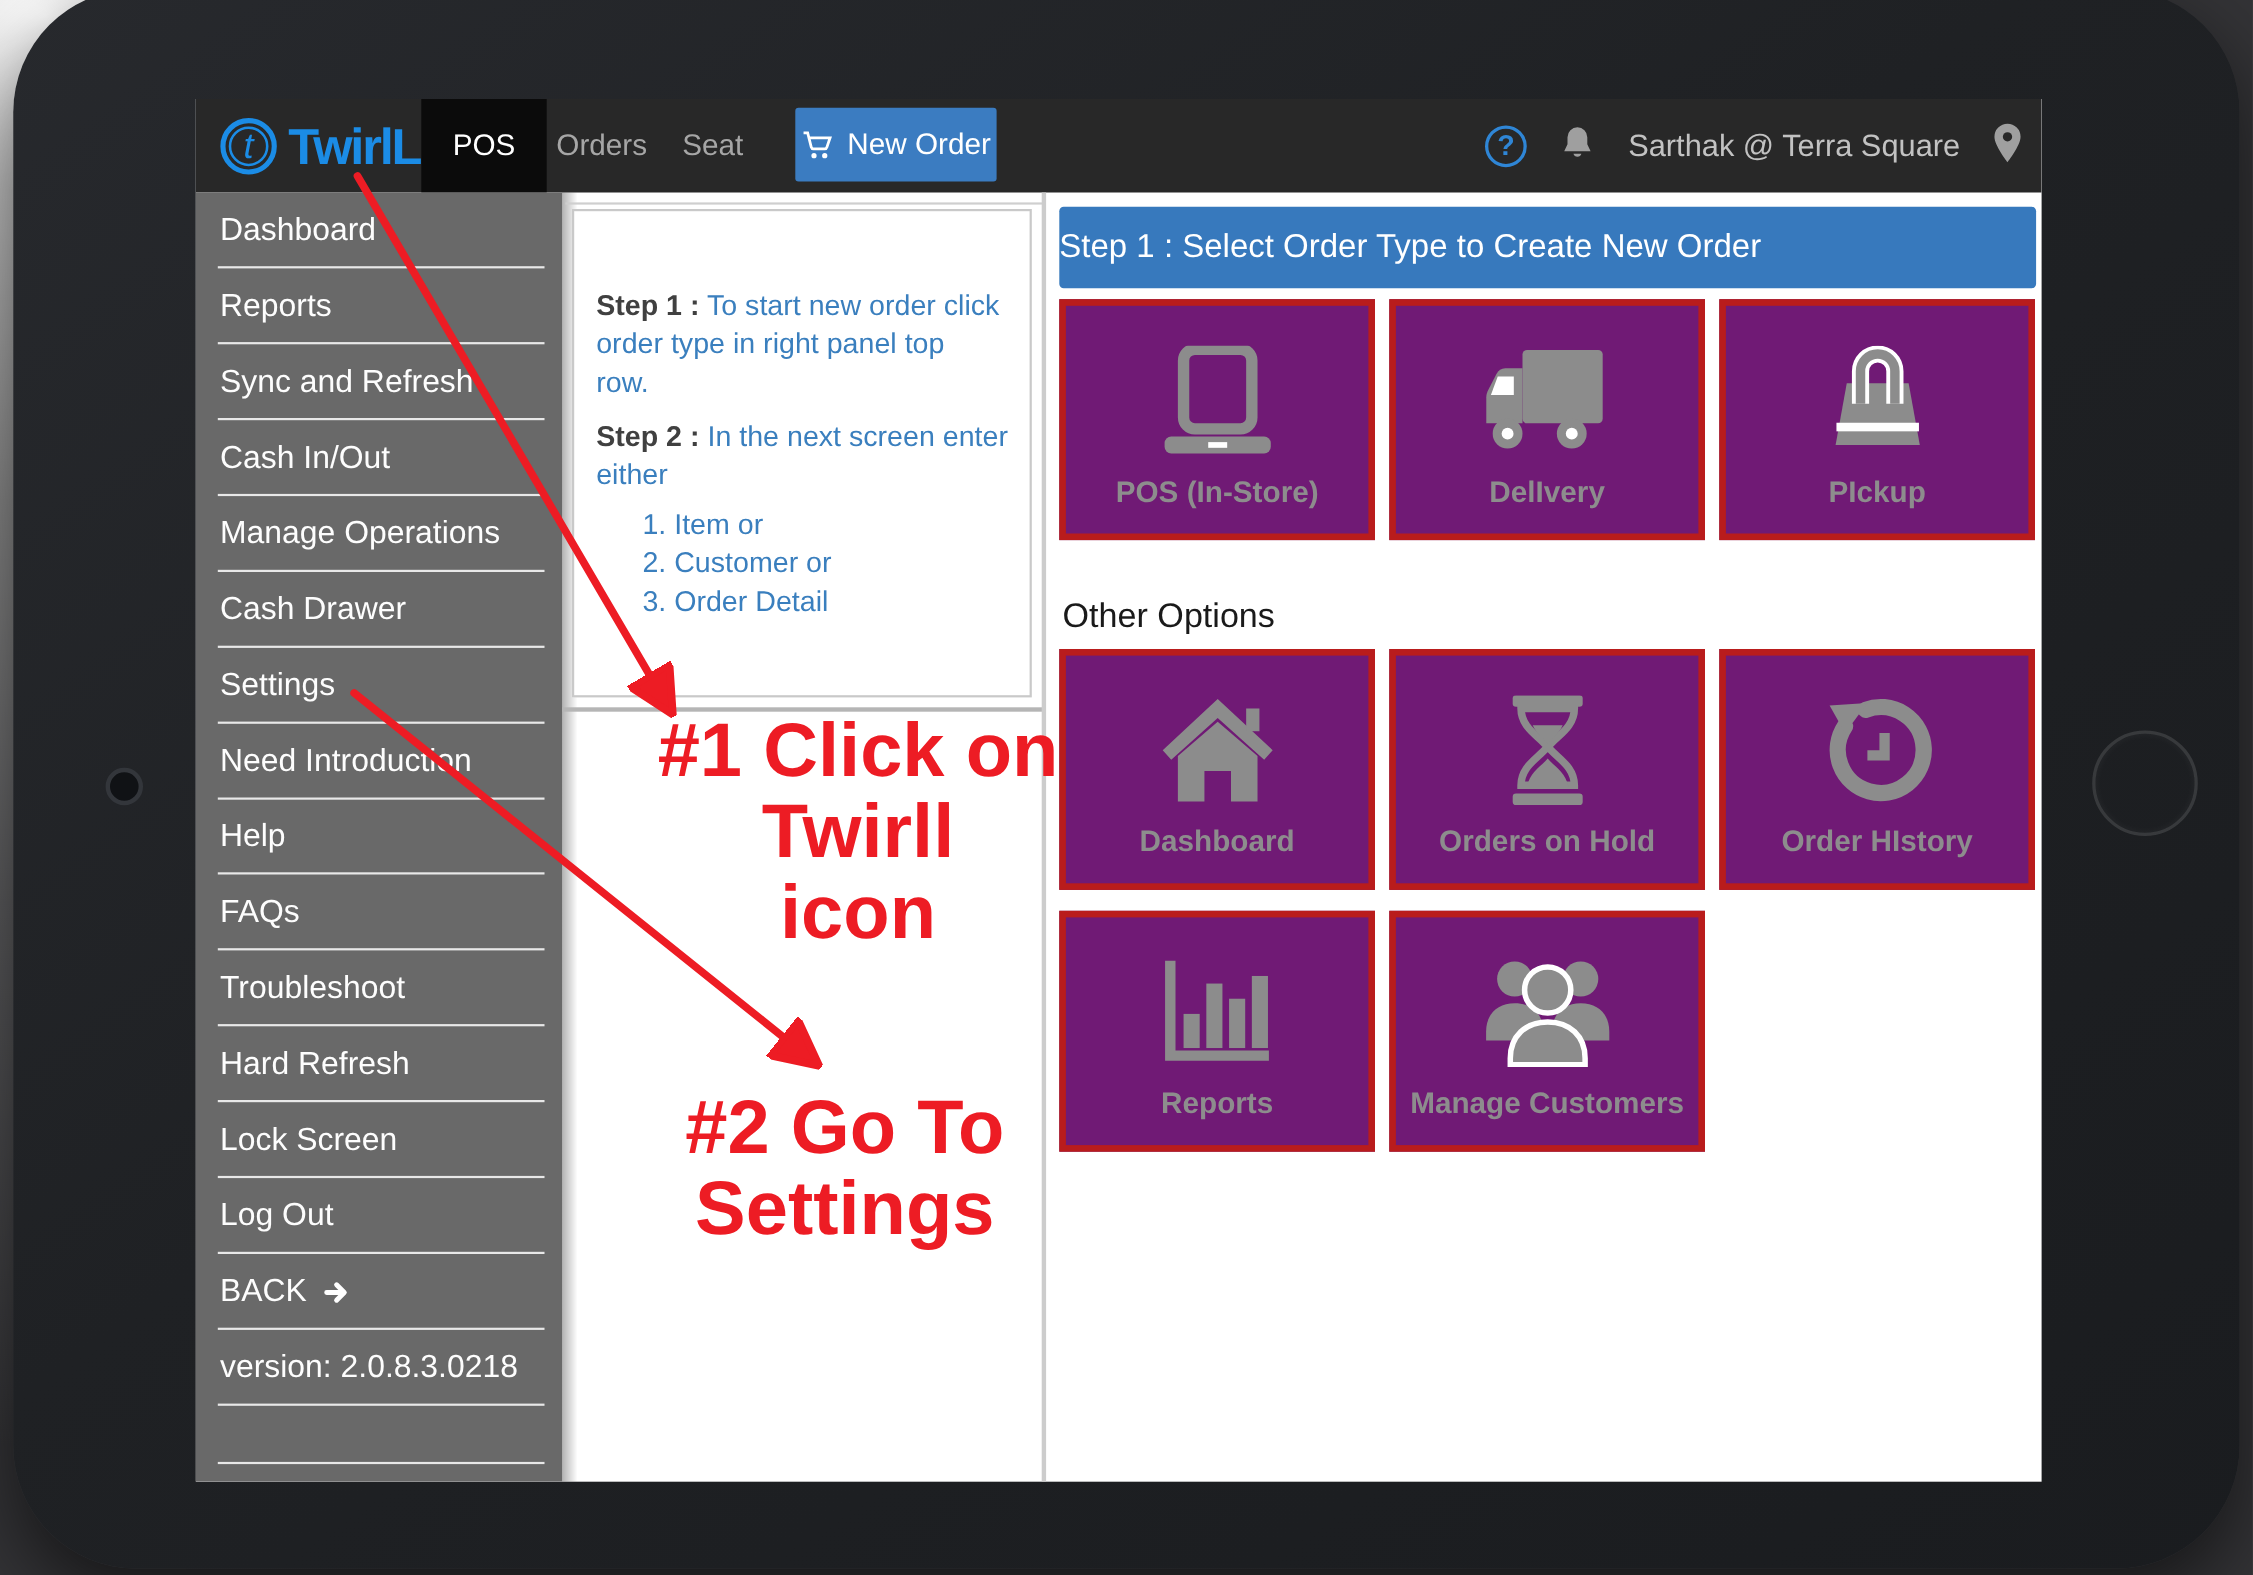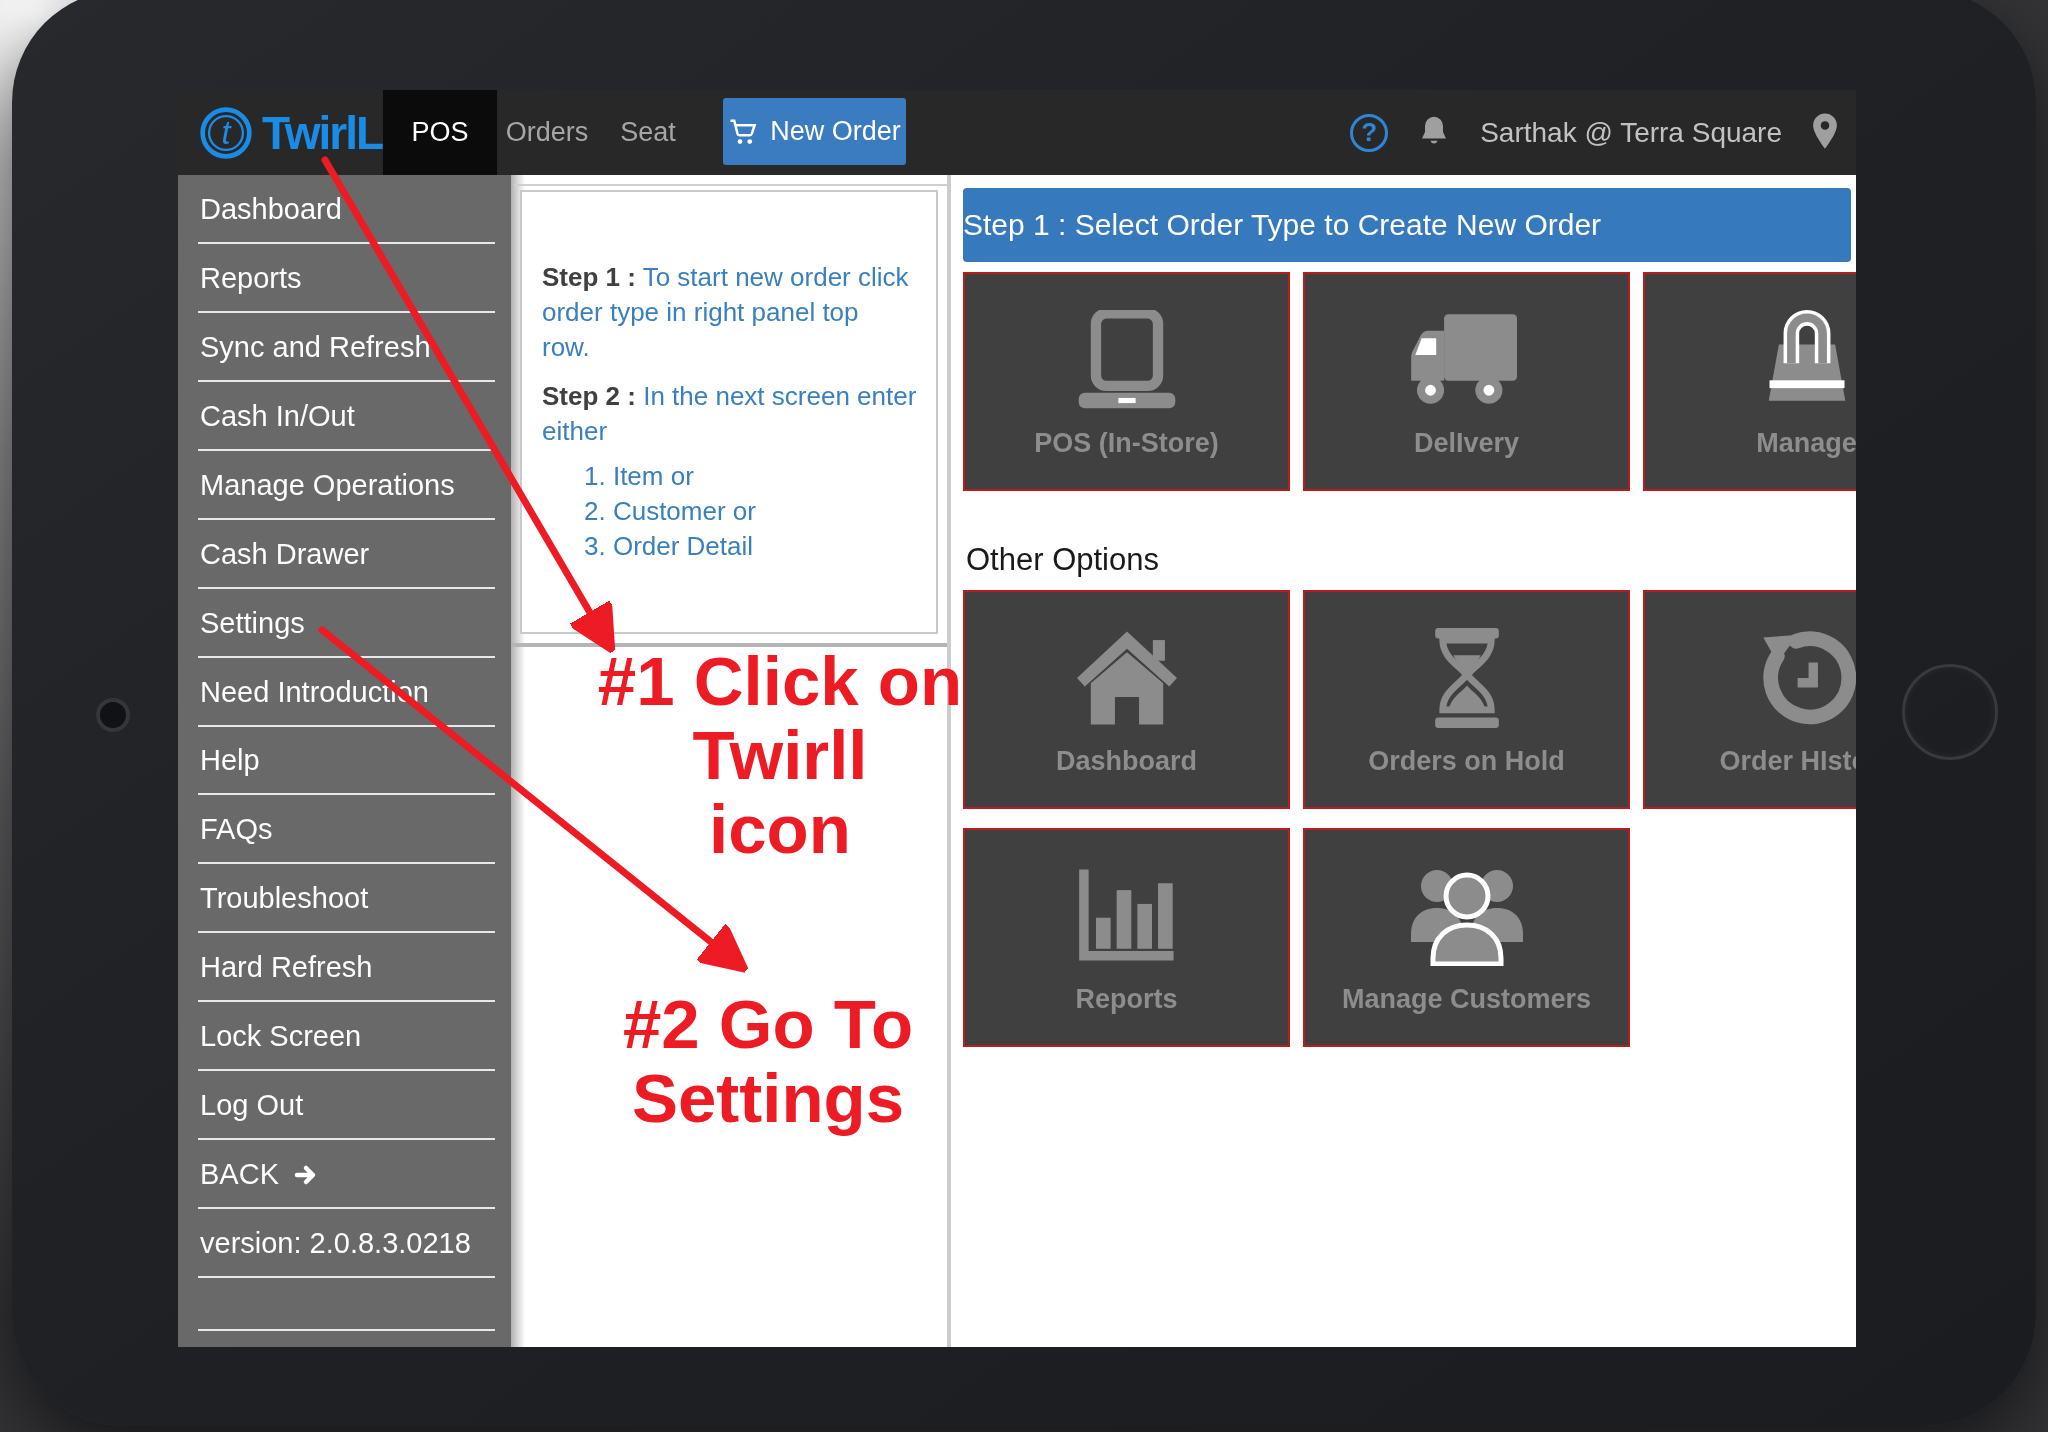--- a/index.html
+++ b/index.html
@@ -55,21 +55,21 @@
   .p1{margin-top:44px;}
   .p2{margin-top:14px;}
   .help-list{margin:10px 0 0 0;padding-left:42px;color:#3a7fbe;font-size:26px;line-height:35px;list-style:none;}
   .mid-divider{position:absolute;left:333px;top:553px;width:439px;height:4px;background:#b5b5b5;}
   .panel-divider{position:absolute;left:769px;top:85px;width:4px;height:1172px;background:#cccccc;}
   
   .step-header{position:absolute;left:785px;top:98px;width:888px;height:74px;background:#3779bd;border-radius:4px;
                color:#fff;font-size:30px;display:flex;align-items:center;}
   .tiles-row{position:absolute;left:785px;display:flex;gap:13px;}
   .row1{top:182px;} .row2{top:500px;} .row3{top:738px;}
-  .tile{width:327px;height:219px;background:#404040;border:2px solid #b91c1c;position:relative;cursor:pointer;}
+  .tile{width:287px;height:219px;background:#701a75;border:6px solid #b91c1c;position:relative;cursor:pointer;}
   .tile svg{position:absolute;top:36px;left:50%;transform:translateX(-50%);width:150px;height:100px;color:#8c8c8c;fill:#8c8c8c;}
   .tile-label{position:absolute;left:0;right:0;top:154px;text-align:center;color:#8d8d8d;font-weight:bold;font-size:27px;}
   .other-label{position:absolute;left:788px;top:452px;font-size:31px;color:#1a1a1a;}
   
   .note{position:absolute;width:480px;text-align:center;font-weight:bold;font-size:69px;line-height:74px;z-index:40;}
   .note1{left:540px;top:645px;}
   .note2{left:528px;top:988px;}
   .arrows{position:absolute;left:0;top:0;z-index:50;pointer-events:none;}
 </style>
 </head>
@@ -271,21 +271,21 @@
         <div class="tile">
           <svg>
             <use href="#sym-truck"></use>
           </svg>
           <div class="tile-label">DelIvery</div>
         </div>
         <div class="tile">
           <svg>
             <use href="#sym-shopping-bag"></use>
           </svg>
-          <div class="tile-label">Manage</div>
+          <div class="tile-label">PIckup</div>
         </div>
       </div>
     <div class="other-label">Other Options</div>
     <div class="tiles-row row2" id="row2">
         <div class="tile">
           <svg>
             <use href="#sym-home"></use>
           </svg>
           <div class="tile-label">Dashboard</div>
         </div>

